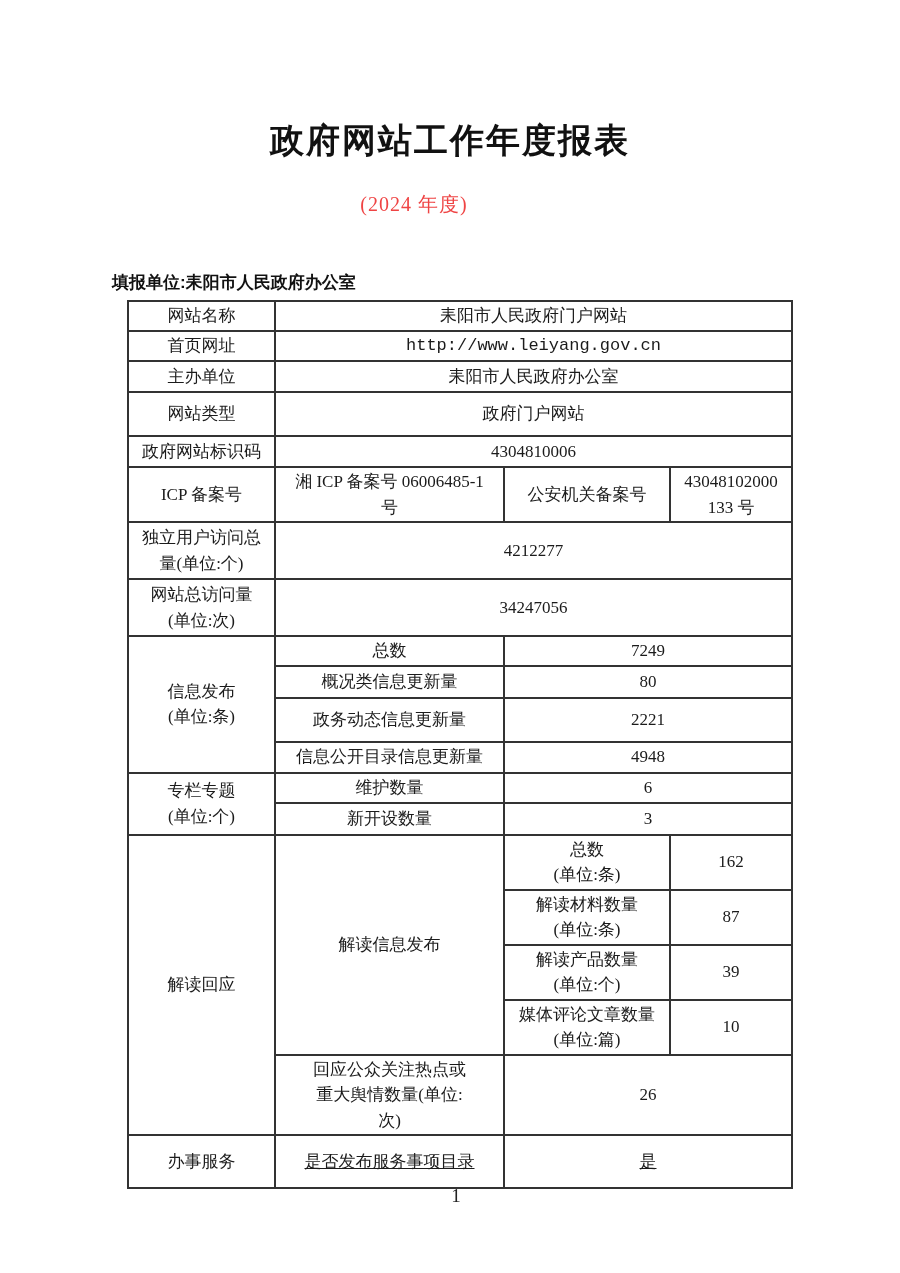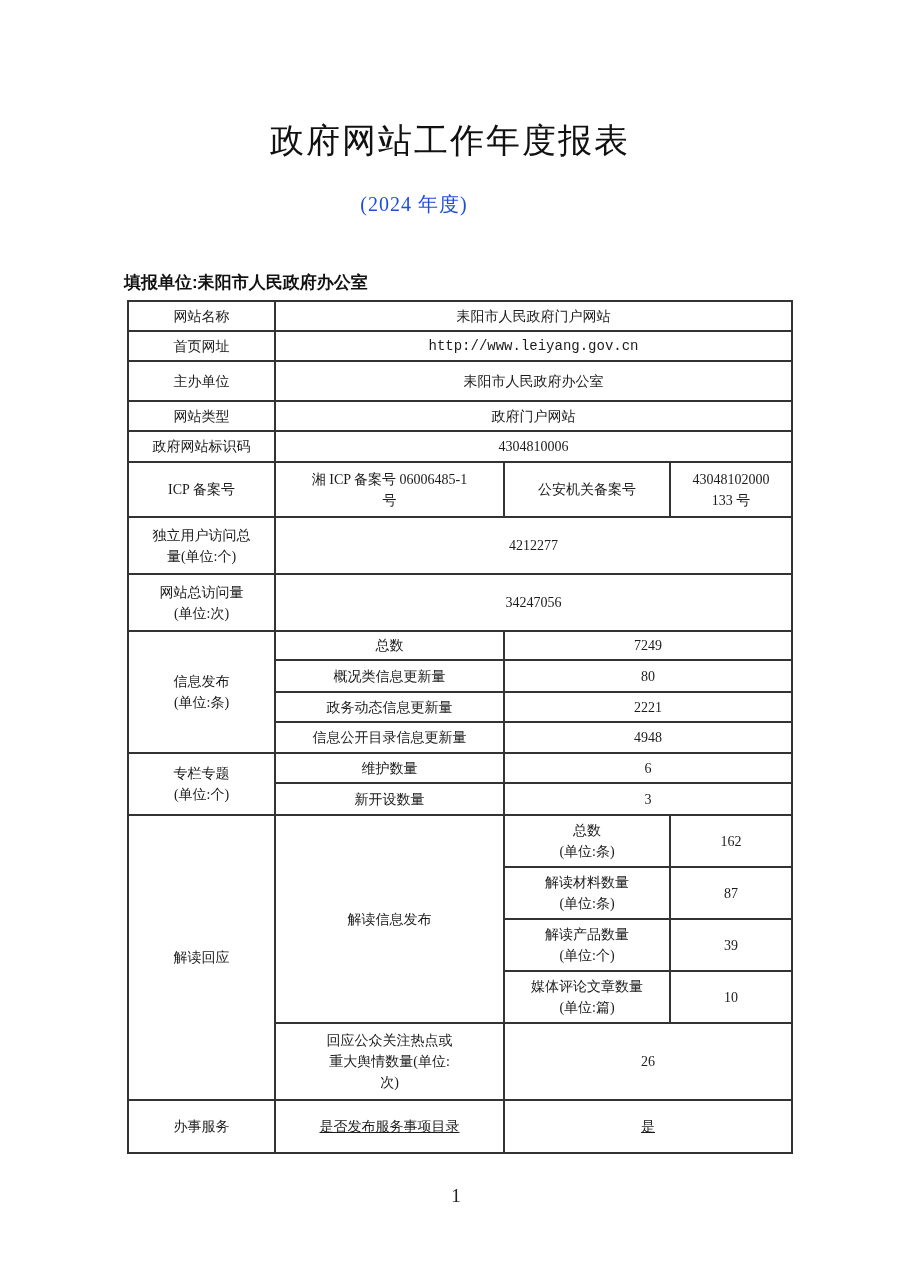--- a/index.html
+++ b/index.html
@@ -8,47 +8,47 @@
     background: #ffffff;
     position: relative;
     font-family: "Liberation Serif", "DejaVu Serif", serif;
     color: #1b1b1b;
     overflow: hidden;
   }
   .doc-title {
     position: absolute; top: 118px; left: 0; width: 900px;
     text-align: center;
     font-family: "Liberation Sans", "DejaVu Sans", sans-serif;
-    font-weight: normal; font-size: 34px; letter-spacing: 2px;
+    font-weight: bold; font-size: 34px; letter-spacing: 2px;
     color: #111;
   }
   .doc-subtitle {
     position: absolute; top: 191px; left: 0; width: 828px;
     text-align: center;
     font-size: 20px; letter-spacing: 1px;
-    color: #1d4ed8;
+    color: #ef4444;
   }
   .filing-unit {
-    position: absolute; top: 271px; left: 124px;
+    position: absolute; top: 271px; left: 112px;
     font-family: "Liberation Sans", "DejaVu Sans", sans-serif;
     font-weight: bold; font-size: 17px; color: #111;
   }
   table.report {
     position: absolute; top: 300px; left: 127px;
     border-collapse: collapse;
     table-layout: fixed;
     width: 664px;
   }
   table.report td {
     border: 2px solid #333333;
     text-align: center;
     vertical-align: middle;
     white-space: pre-line;
     padding: 1px 5px;
-    font-size: 14px;
+    font-size: 17px;
     line-height: 1.5;
     color: #1b1b1b;
     overflow: hidden;
   }
   td.url-cell {
     font-family: "Liberation Mono", "DejaVu Sans Mono", monospace;
     font-size: 17px;
     border-radius: 9px;
   }
   td.align-bottom { vertical-align: bottom; padding-bottom: 3px; }
@@ -74,25 +74,25 @@
   </colgroup>
   <tbody>
     <tr style="height:30px">
       <td>网站名称</td>
       <td colspan="3">耒阳市人民政府门户网站</td>
     </tr>
     <tr style="height:30px">
       <td>首页网址</td>
       <td colspan="3" class="url-cell">http://www.leiyang.gov.cn</td>
     </tr>
-    <tr style="height:40px">
+    <tr style="height:31px">
       <td>主办单位</td>
       <td colspan="3">耒阳市人民政府办公室</td>
     </tr>
-    <tr style="height:30px">
+    <tr style="height:44px">
       <td>网站类型</td>
       <td colspan="3">政府门户网站</td>
     </tr>
     <tr style="height:31px">
       <td>政府网站标识码</td>
       <td colspan="3">4304810006</td>
     </tr>
     <tr style="height:55px">
       <td>ICP 备案号</td>
       <td>湘 ICP 备案号 06006485-1
@@ -115,21 +115,21 @@
     <tr style="height:29px">
       <td rowspan="4">信息发布
 (单位:条)</td>
       <td>总数</td>
       <td colspan="2">7249</td>
     </tr>
     <tr style="height:32px">
       <td>概况类信息更新量</td>
       <td colspan="2">80</td>
     </tr>
-    <tr style="height:30px">
+    <tr style="height:44px">
       <td>政务动态信息更新量</td>
       <td colspan="2">2221</td>
     </tr>
     <tr style="height:31px">
       <td>信息公开目录信息更新量</td>
       <td colspan="2">4948</td>
     </tr>
 
     <tr style="height:30px">
       <td rowspan="2">专栏专题

